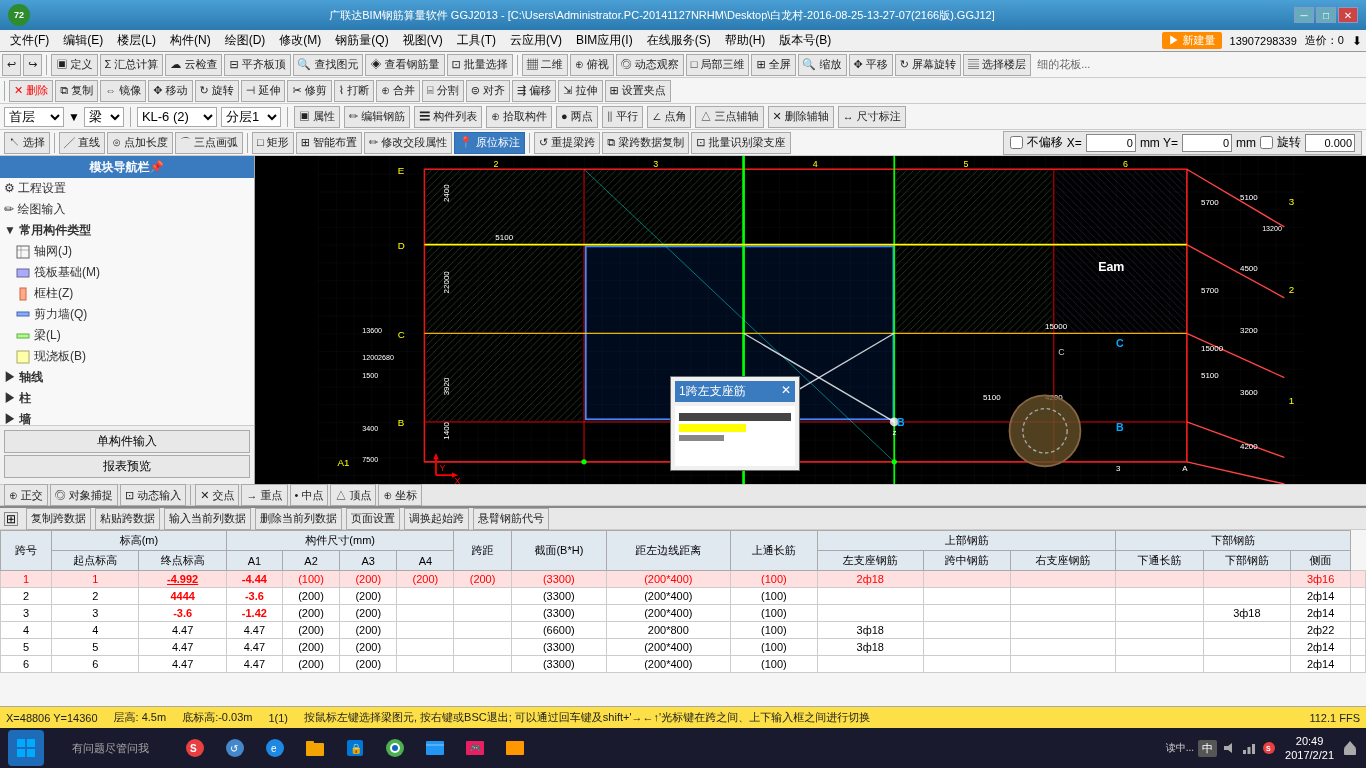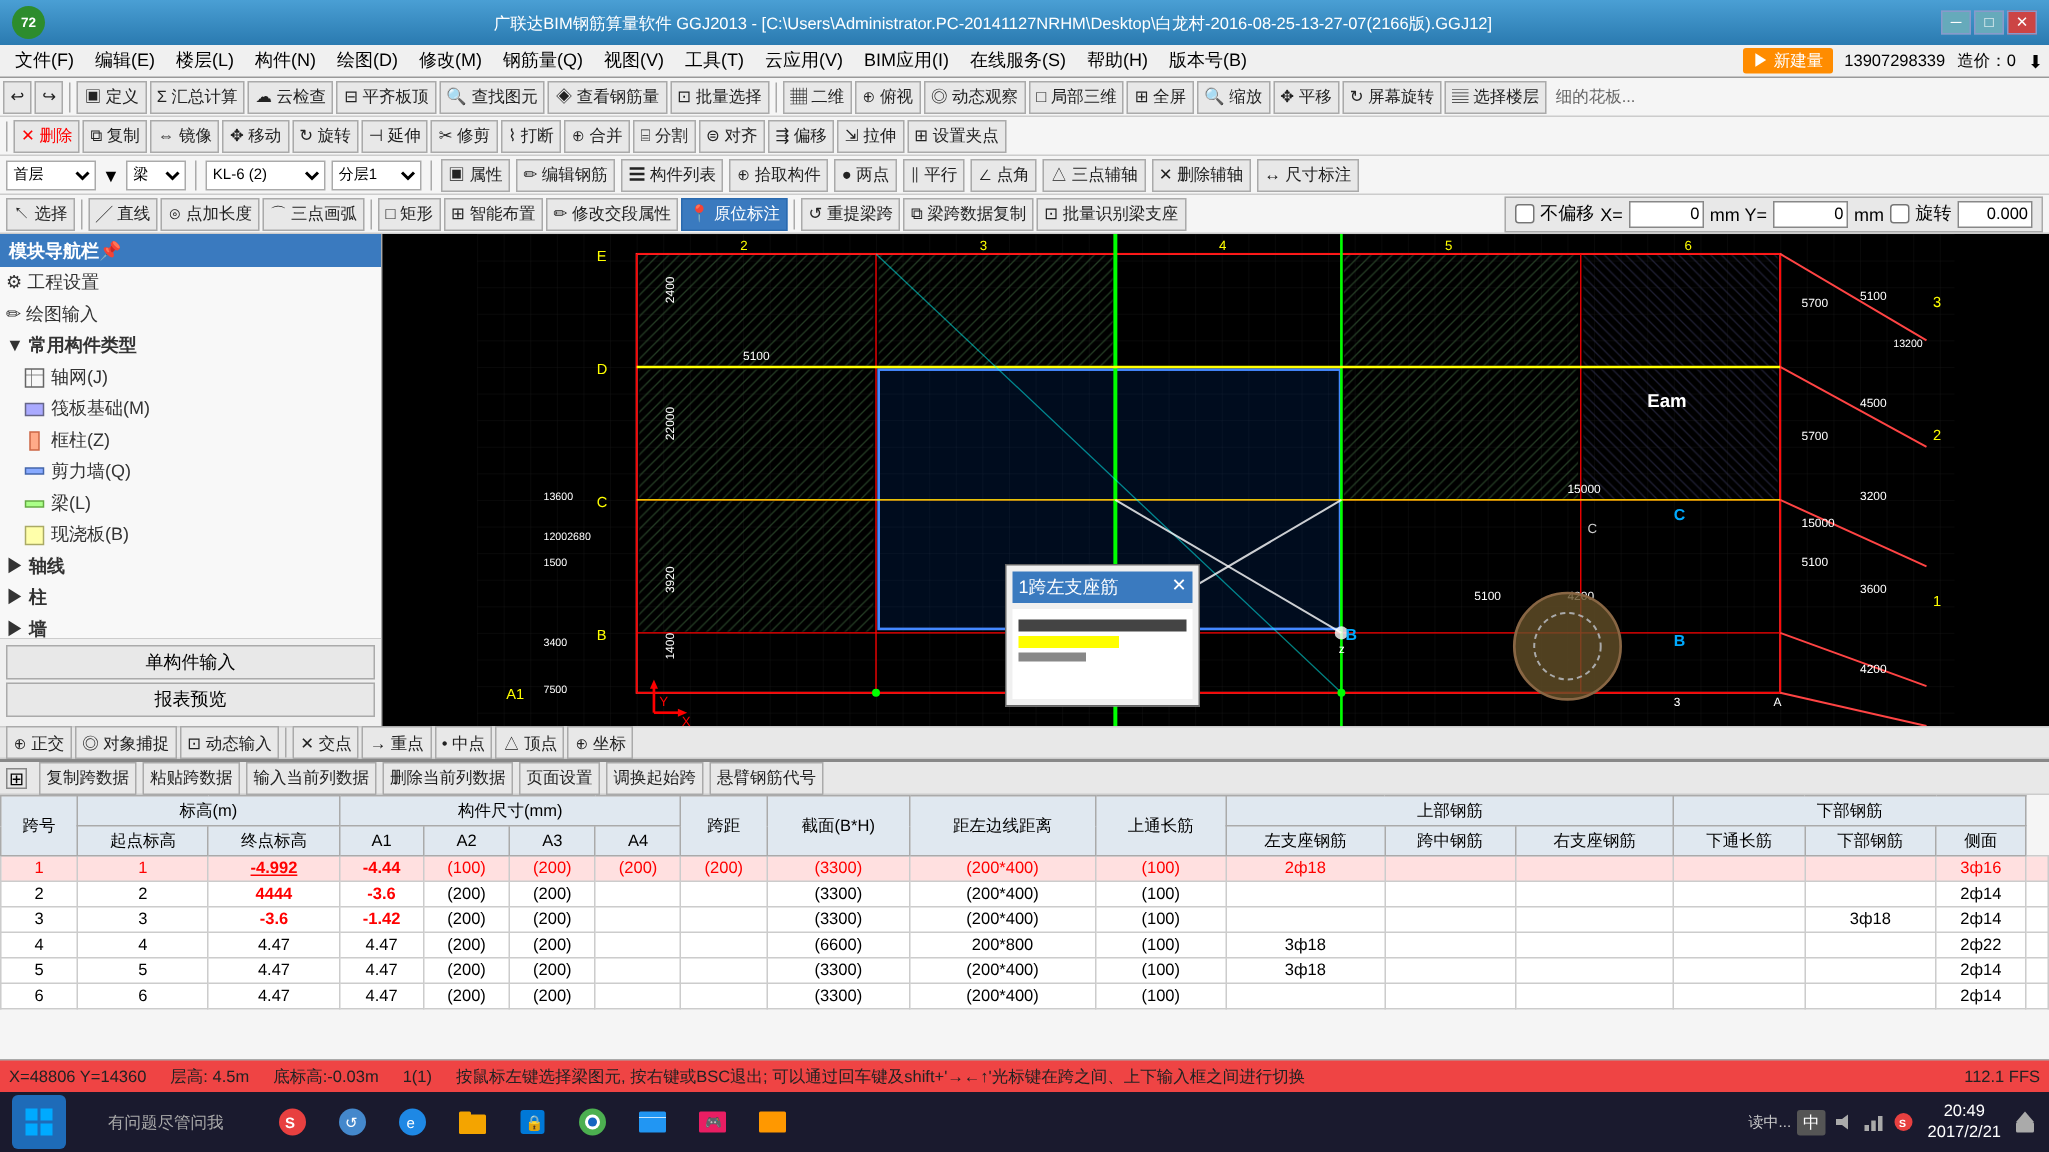--- a/index.html
+++ b/index.html
@@ -52,21 +52,21 @@
       cursor: pointer;
       font-size: 11px;
       display: flex;
       align-items: center;
       gap: 2px;
       white-space: nowrap;
       color: #222;
     }
     .tb-separator { width: 1px; height: 20px; background: #aaa; margin: 0 2px; }
     .tb-select {
-      height: 20px; font-size: 10px; border: 1px solid #aaa; background: white; padding: 0 0;
+      height: 20px; font-size: 13px; border: 1px solid #aaa; background: white; padding: 0 0;
     }
 
     
     #main-area {
       display: flex;
       height: calc(768px - 30px - 22px - 26px - 26px - 26px - 26px - 22px);
     }
 
     
     #sidebar {
@@ -79,21 +79,21 @@
     }
     #sidebar-header {
       height: 22px;
       background: #3a7abf;
       color: white;
       display: flex;
       align-items: center;
       padding: 0 6px;
       font-size: 12px;
       font-weight: bold;
-      justify-content: flex-start;
+      justify-content: center;
     }
     #sidebar-nav { flex: 1; overflow-y: auto; background: #f8f8f8; }
     .nav-item { padding: 2px 4px; cursor: pointer; display: flex; align-items: center; gap: 4px; font-size: 12px; color: #333; }
     .nav-category { padding: 2px 4px; font-size: 12px; color: #333; cursor: pointer; display: flex; align-items: center; gap: 4px; font-weight: bold; }
     .nav-indent { padding-left: 16px; }
 
     
     #canvas-area {
       flex: 1;
       background: #000;
@@ -140,21 +140,21 @@
       padding: 2px 4px;
       text-align: center;
       white-space: nowrap;
       background: white;
     }
     tr.row-selected td { background: #ffe0e0; color: red; }
 
     
     #statusbar {
       height: 22px;
-      background: #ef4444;
+      background: #fde047;
       border-top: 1px solid #aaa;
       display: flex;
       align-items: center;
       padding: 0 6px;
       font-size: 11px;
       color: #222;
       gap: 16px;
     }
 
     

